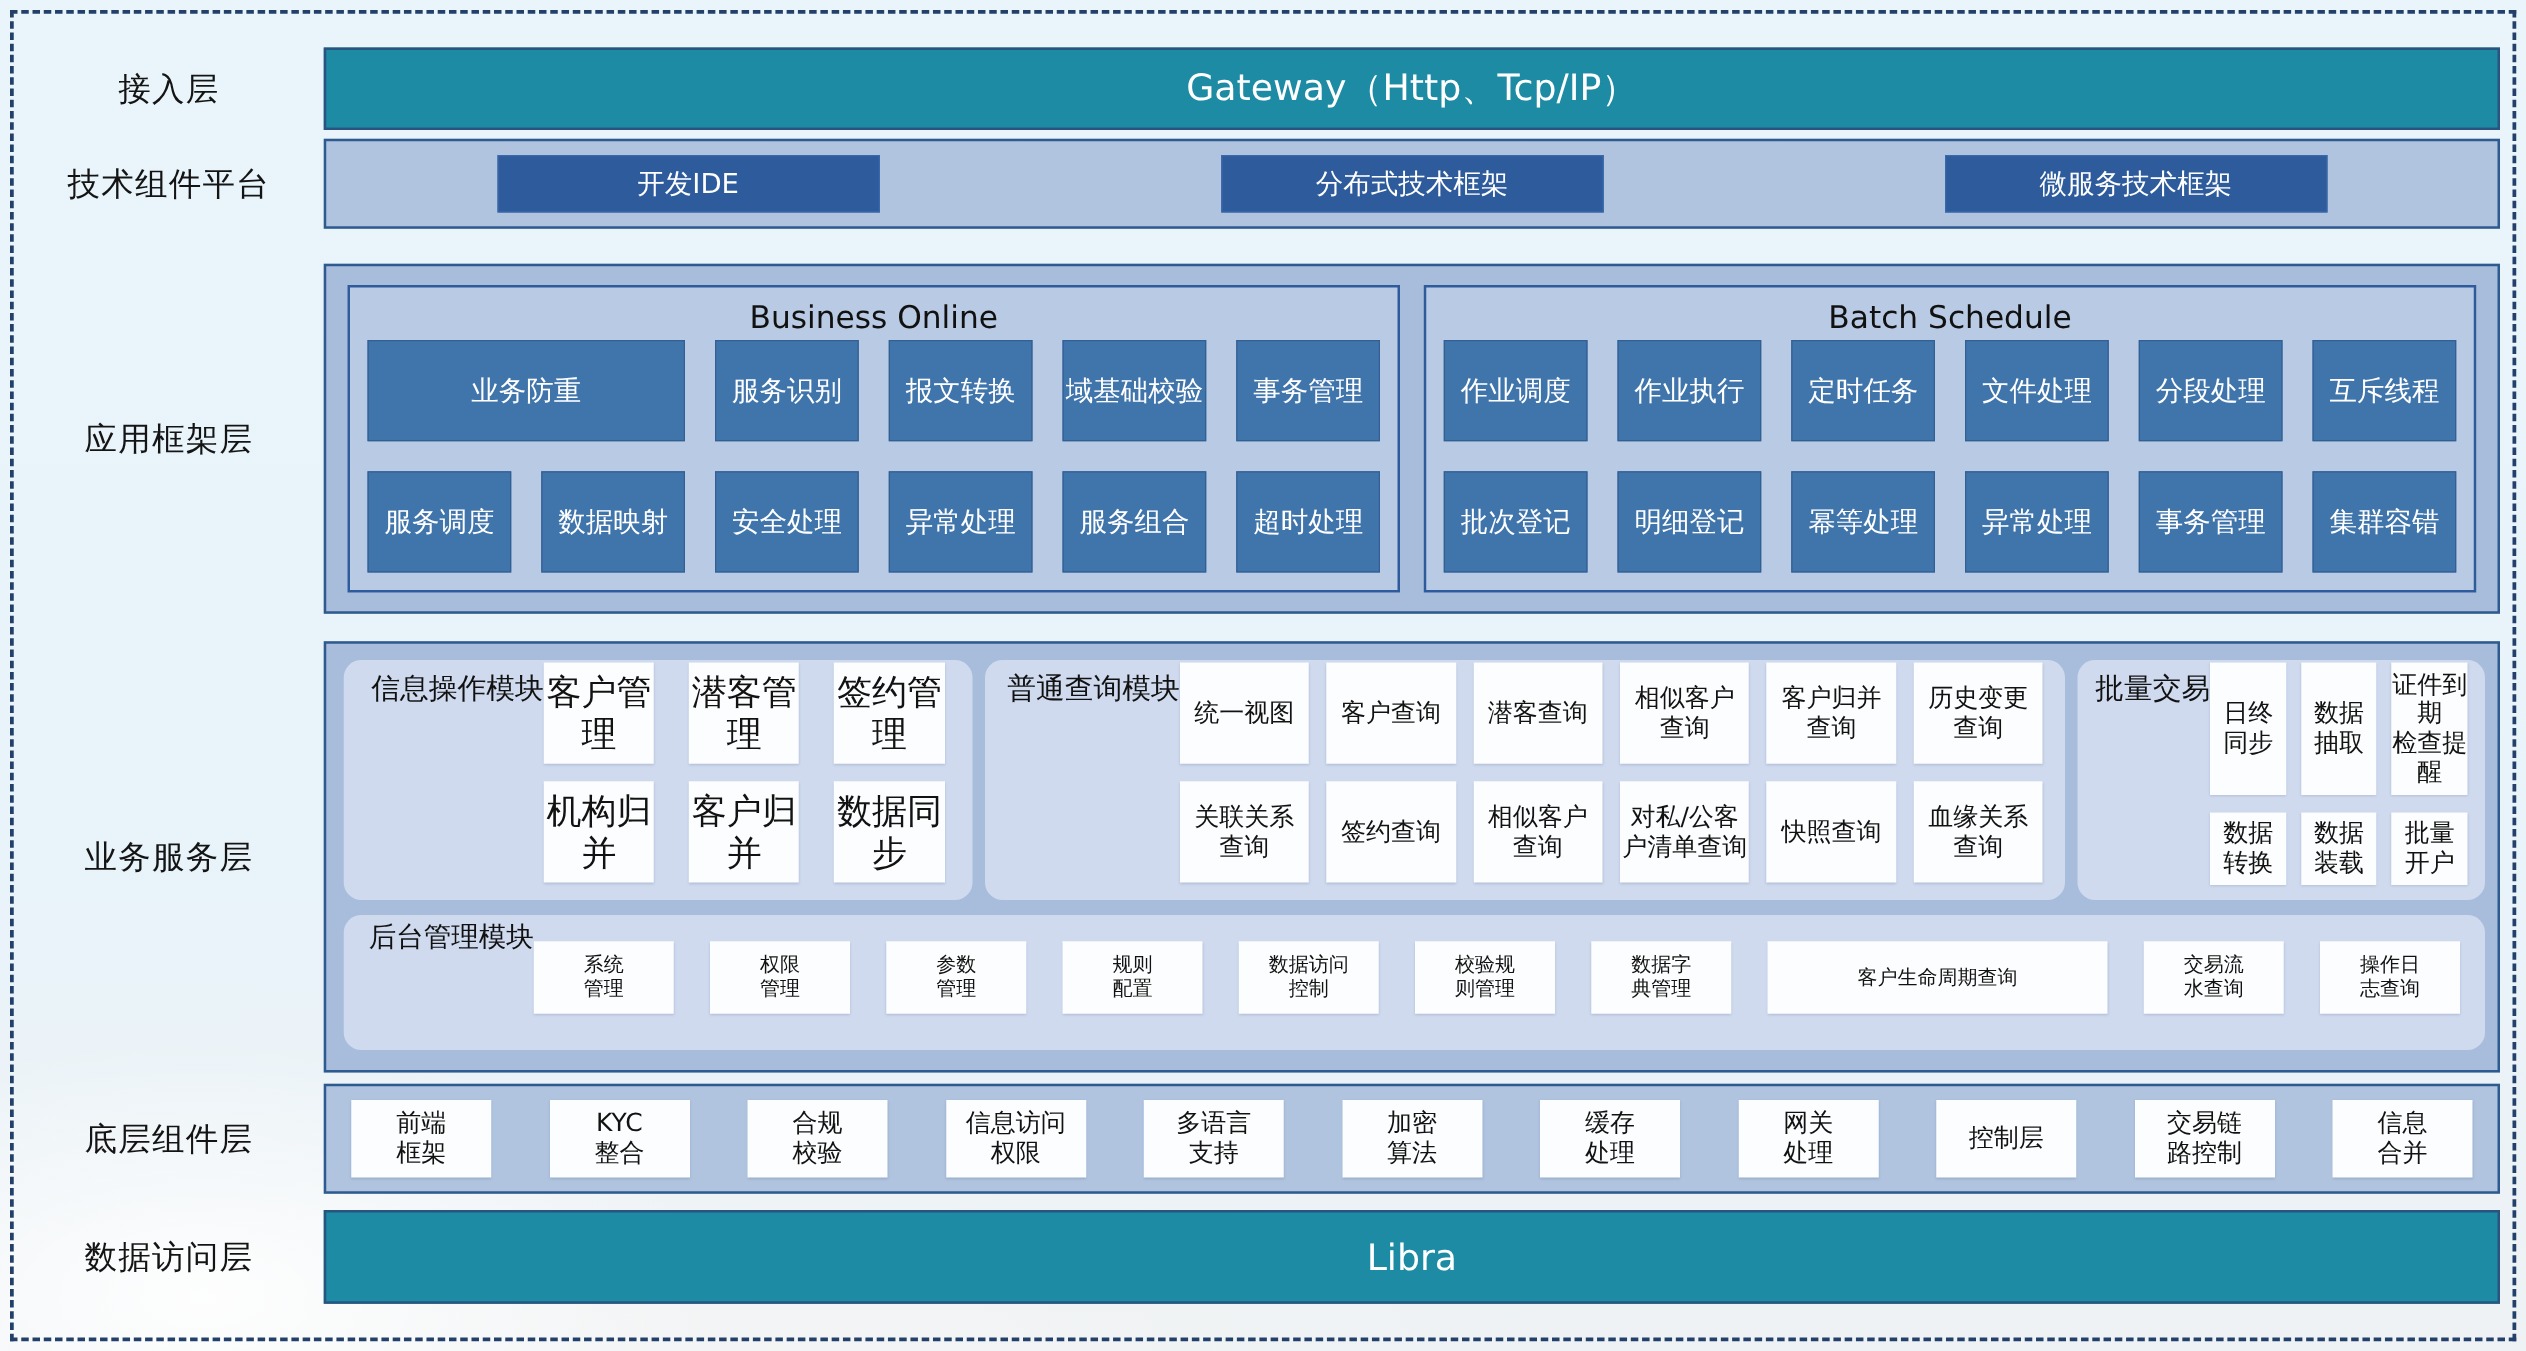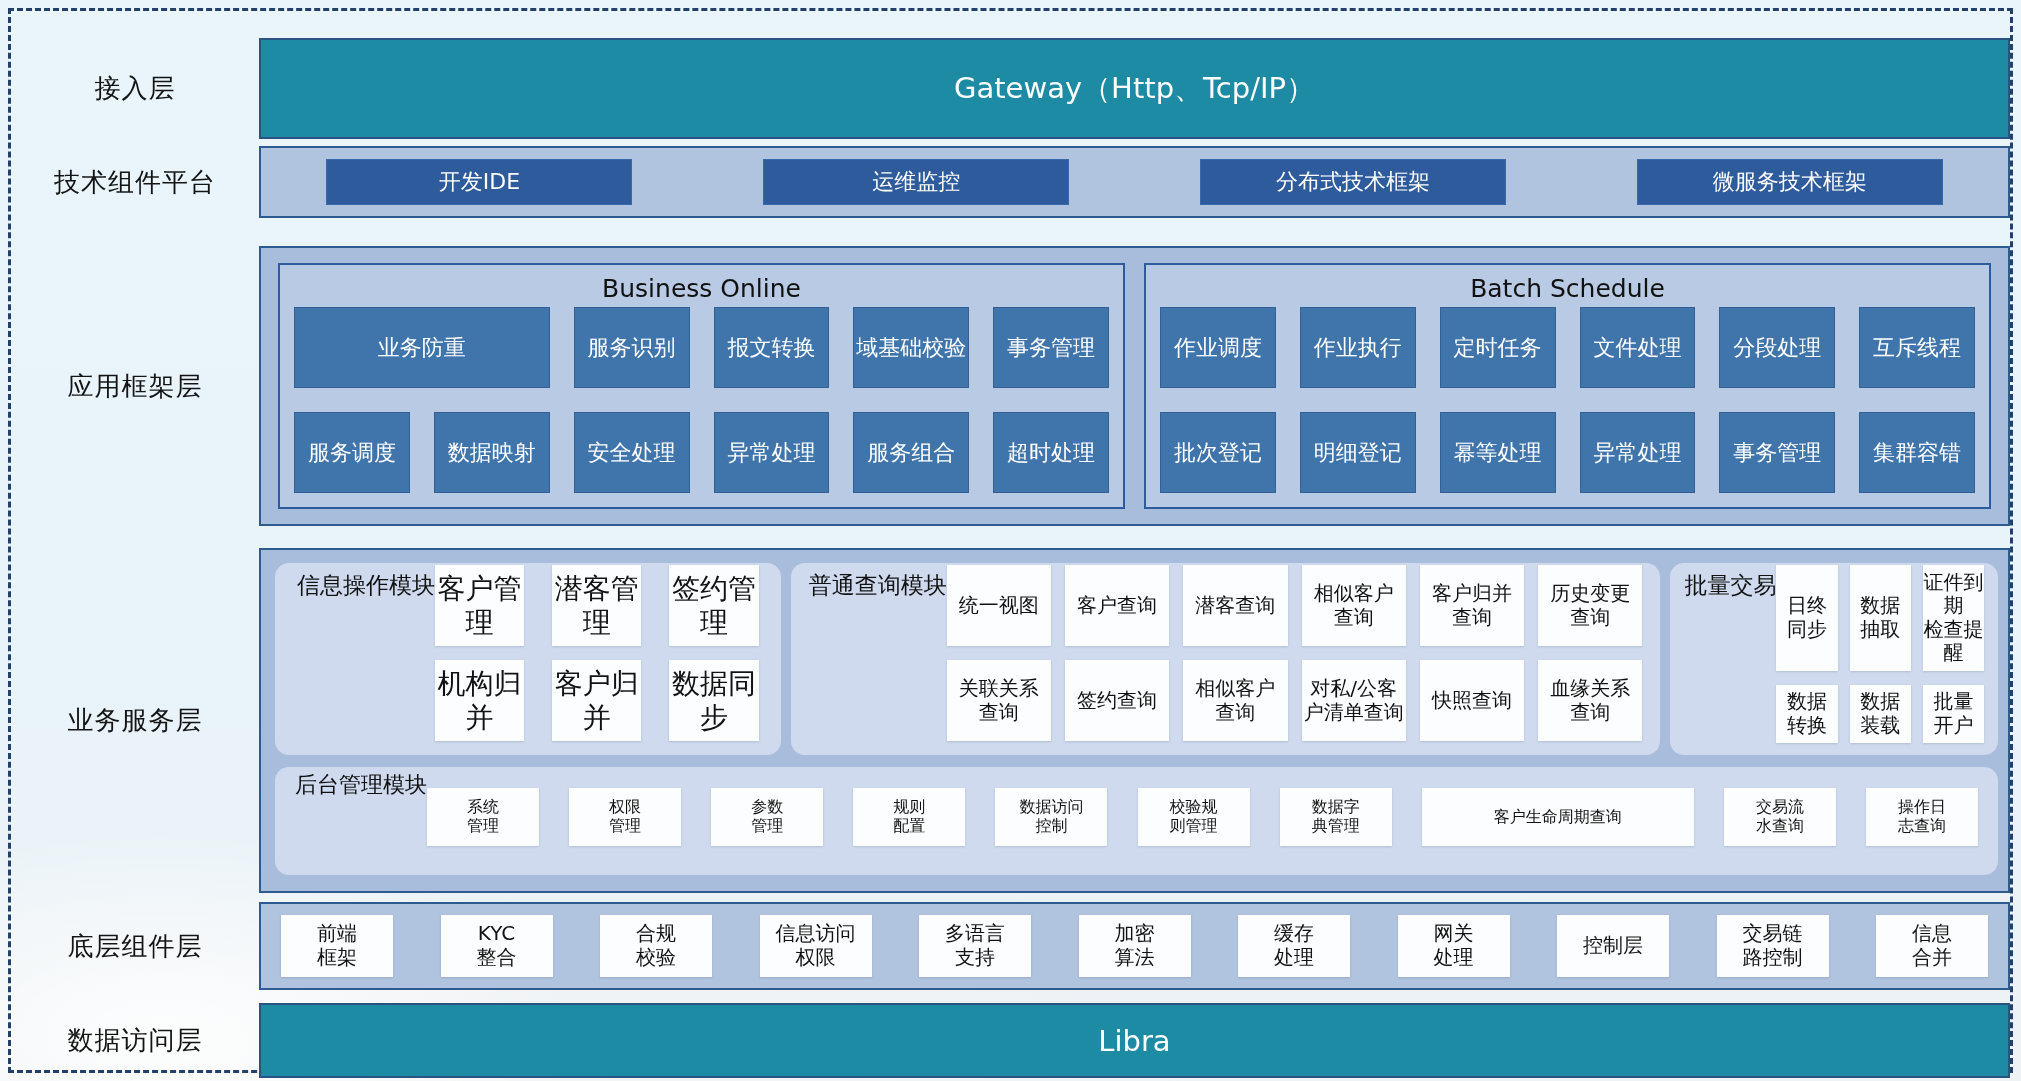--- a/index.html
+++ b/index.html
@@ -19,24 +19,24 @@
     border:3px dashed #23406b;
     box-sizing:border-box;
     padding:0;
   }
   .row{display:flex;align-items:stretch;}
   .gutter{
     width:248px;flex:none;
     display:flex;align-items:center;justify-content:center;
     font-size:26px;letter-spacing:1px;color:#141414;
   }
-  .content{flex:1;display:flex;}
+  .content{flex:1;margin-right:10px;display:flex;}
 
   
-  .row-access  {margin-top:27px;height:101px;justify-content:flex-end;}
+  .row-access  {margin-top:27px;height:66px;justify-content:flex-end;}
   .row-tech    {margin-top:7px; height:72px;}
   .row-appfw   {margin-top:28px;height:280px;}
   .row-biz     {margin-top:22px;height:345px;}
   .row-base    {margin-top:9px; height:88px;}
   .row-data    {margin-top:13px;height:75px;}
 
   .teal-bar{
     flex:1;display:flex;align-items:center;justify-content:center;
     background:#1d8ba3;border:2px solid #2a5480;box-sizing:border-box;
     color:#ffffff;font-size:29px;
@@ -111,21 +111,20 @@
       <div class="content">
         <div class="teal-bar">Gateway（Http、Tcp/IP）</div>
       </div>
     </div>
 
     <div class="row row-tech">
       <div class="gutter">技术组件平台</div>
       <div class="content">
         <div class="steel-box tech-strip">
             <div class="btn">开发IDE</div>
-            <div class="btn">运维监控</div>
             <div class="btn">分布式技术框架</div>
             <div class="btn">微服务技术框架</div>
           </div>
       </div>
     </div>
 
     <div class="row row-appfw">
       <div class="gutter">应用框架层</div>
       <div class="content">
         <div class="steel-box appfw" style="display:flex;">

